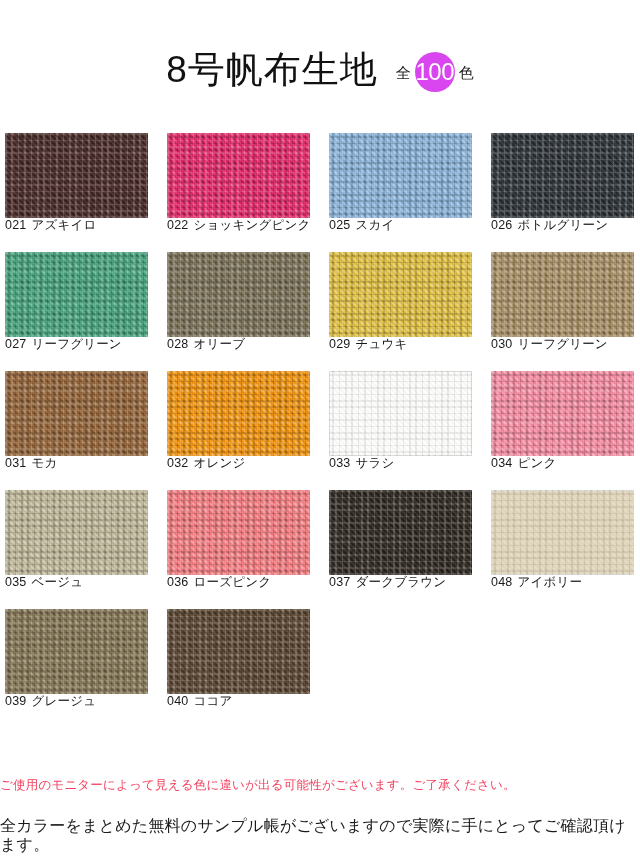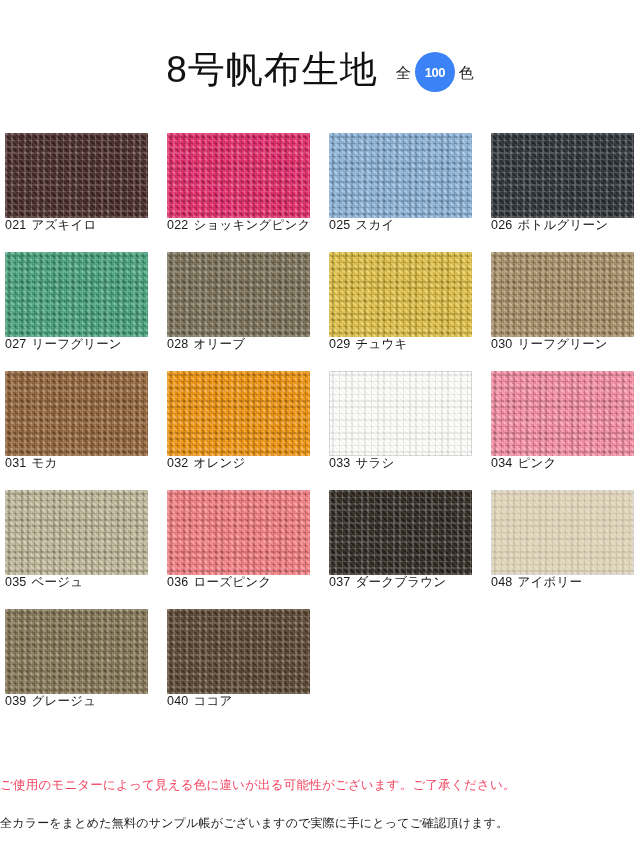--- a/index.html
+++ b/index.html
@@ -55,24 +55,24 @@
   }
   .count-prefix, .count-suffix {
     font-size: 15px;
     color: #222222;
     line-height: 1;
   }
   .count-badge {
     width: 40px;
     height: 40px;
     border-radius: 50%;
-    background: #3b82f6;
+    background: #d946ef;
     color: #ffffff;
-    font-size: 13px;
-    font-weight: 700;
+    font-size: 24px;
+    font-weight: 400;
     display: flex;
     align-items: center;
     justify-content: center;
     letter-spacing: -0.5px;
   }
 
   
   .grid {
     position: absolute;
     left: 5px;
@@ -150,21 +150,21 @@
     width: 640px;
   }
   .footer-note-red {
     font-size: 12.5px;
     color: #f2415e;
     line-height: 1.2;
     letter-spacing: 0.2px;
   }
   .footer-note-black {
     margin-top: 23px;
-    font-size: 12px;
+    font-size: 16px;
     color: #1a1a1a;
     line-height: 1.2;
     letter-spacing: 0.2px;
   }
 </style>
 </head>
 <body>
 
 <div class="page">
 

